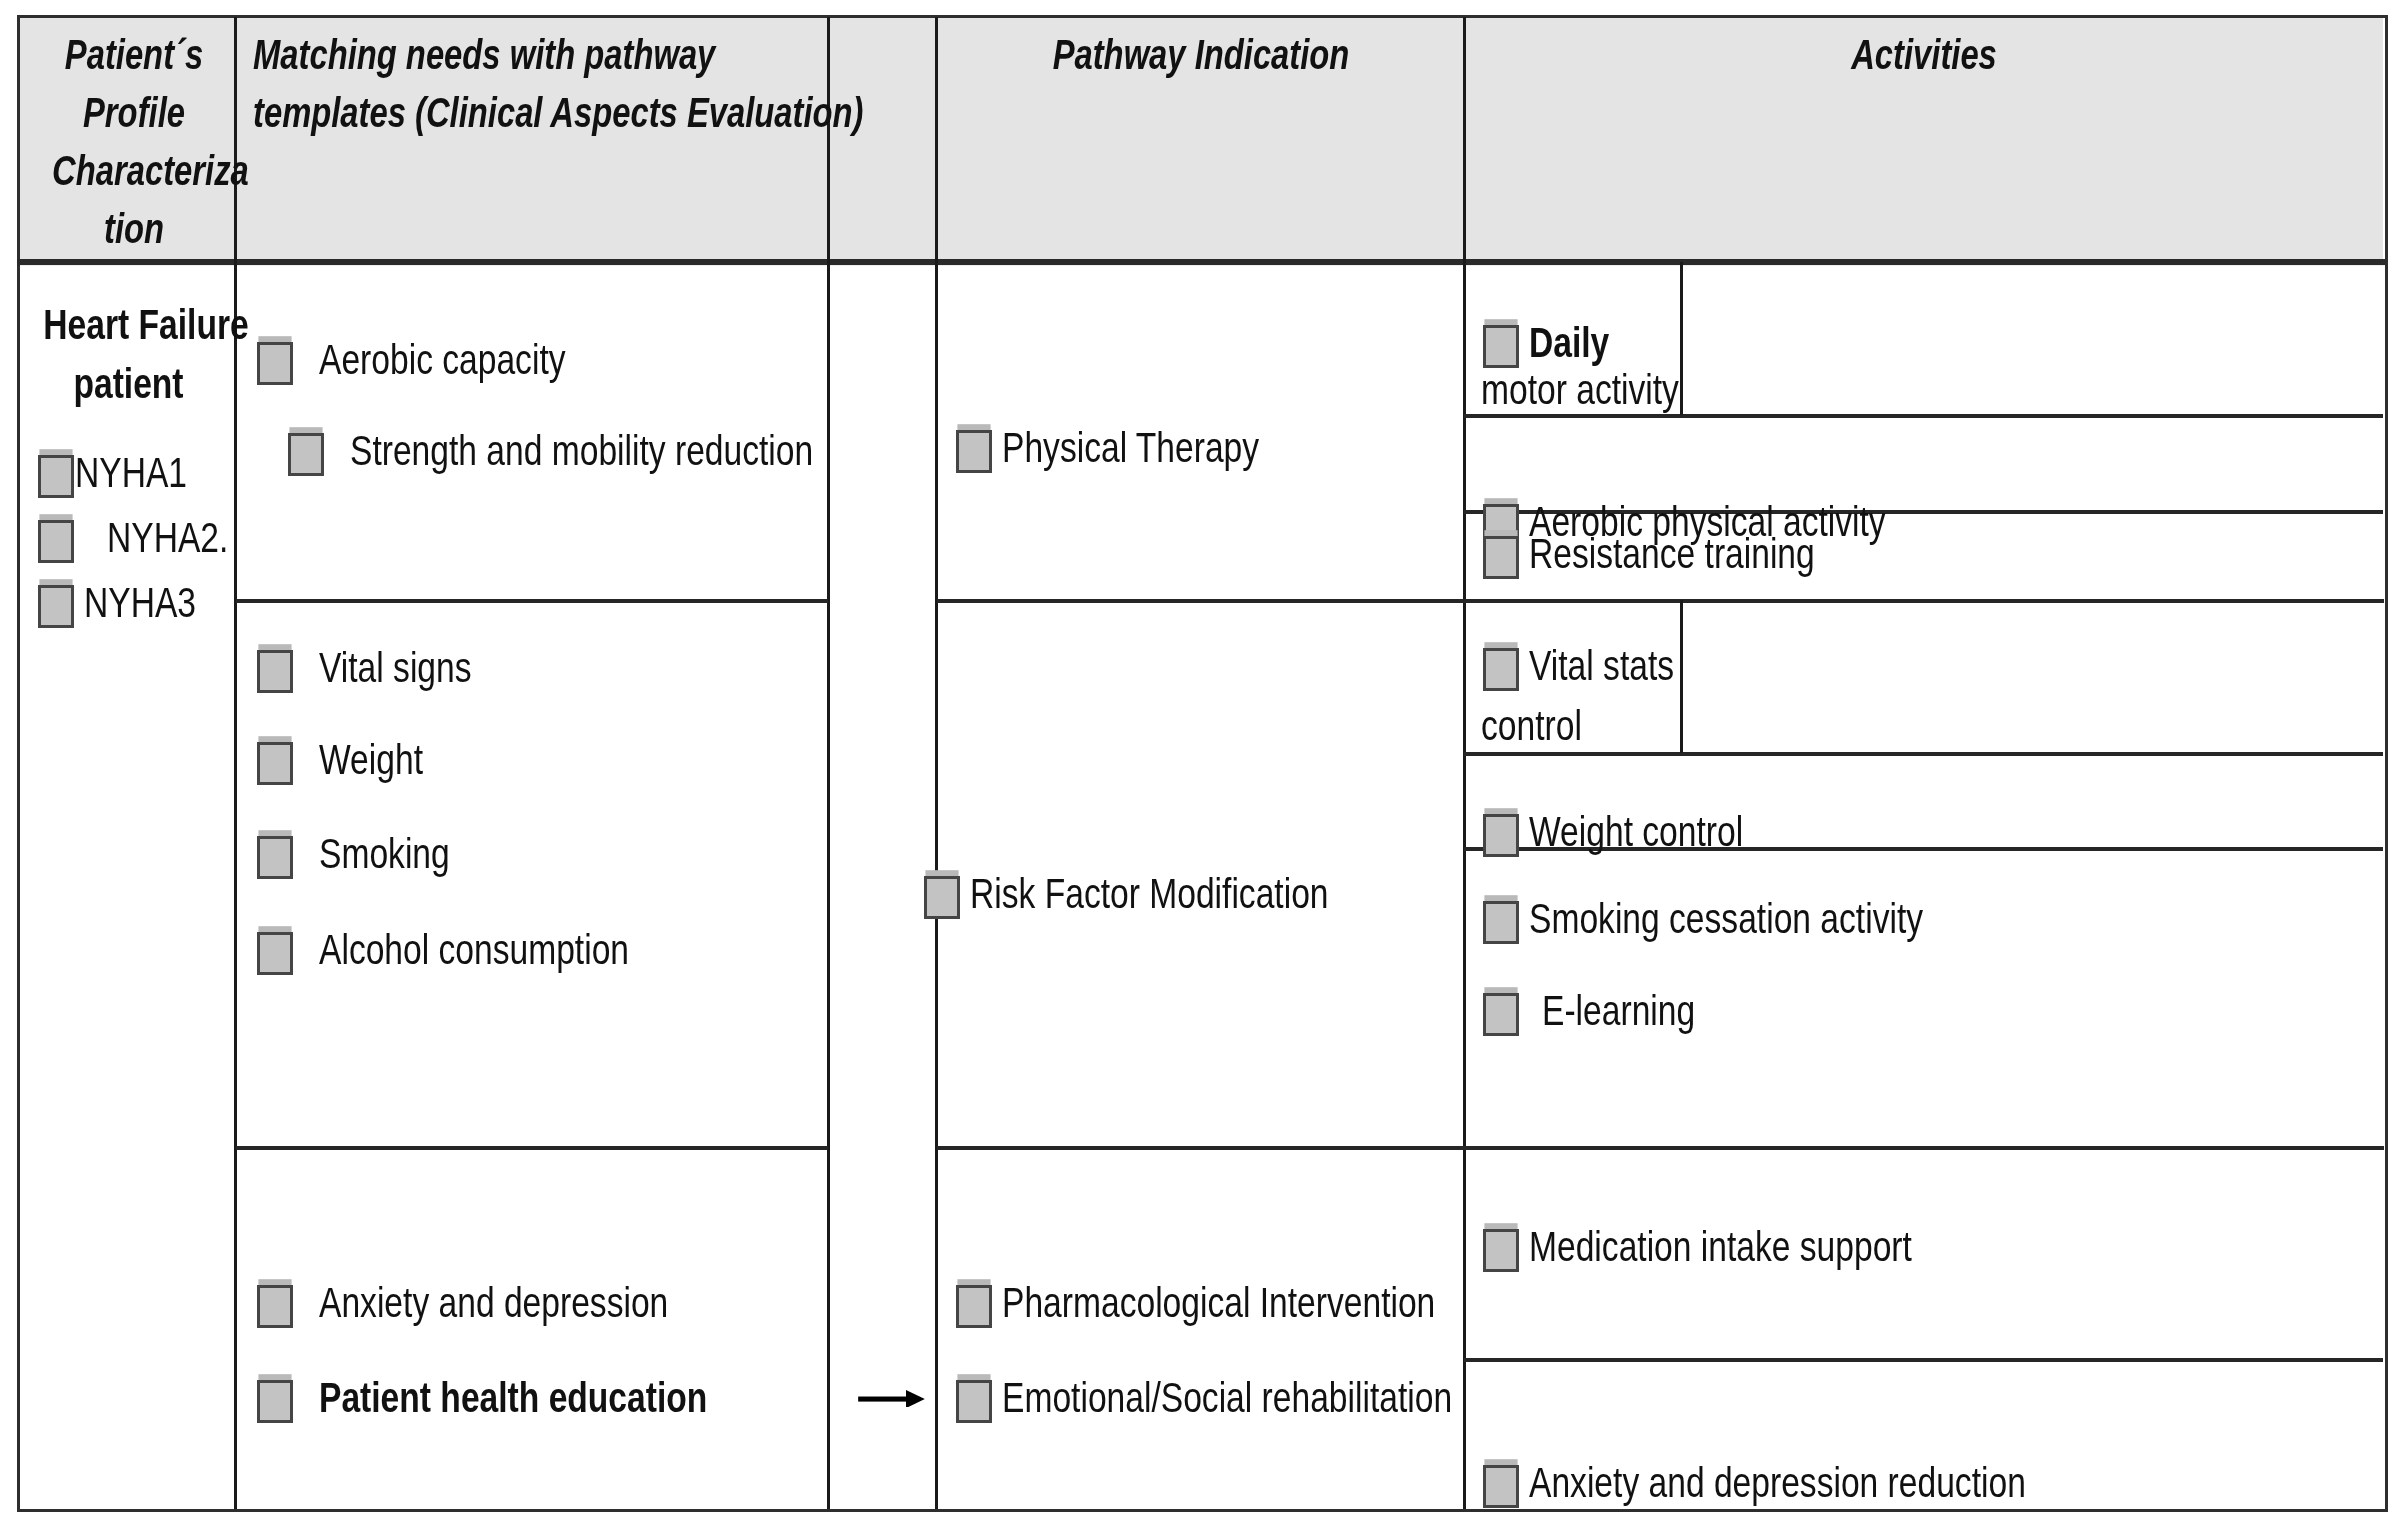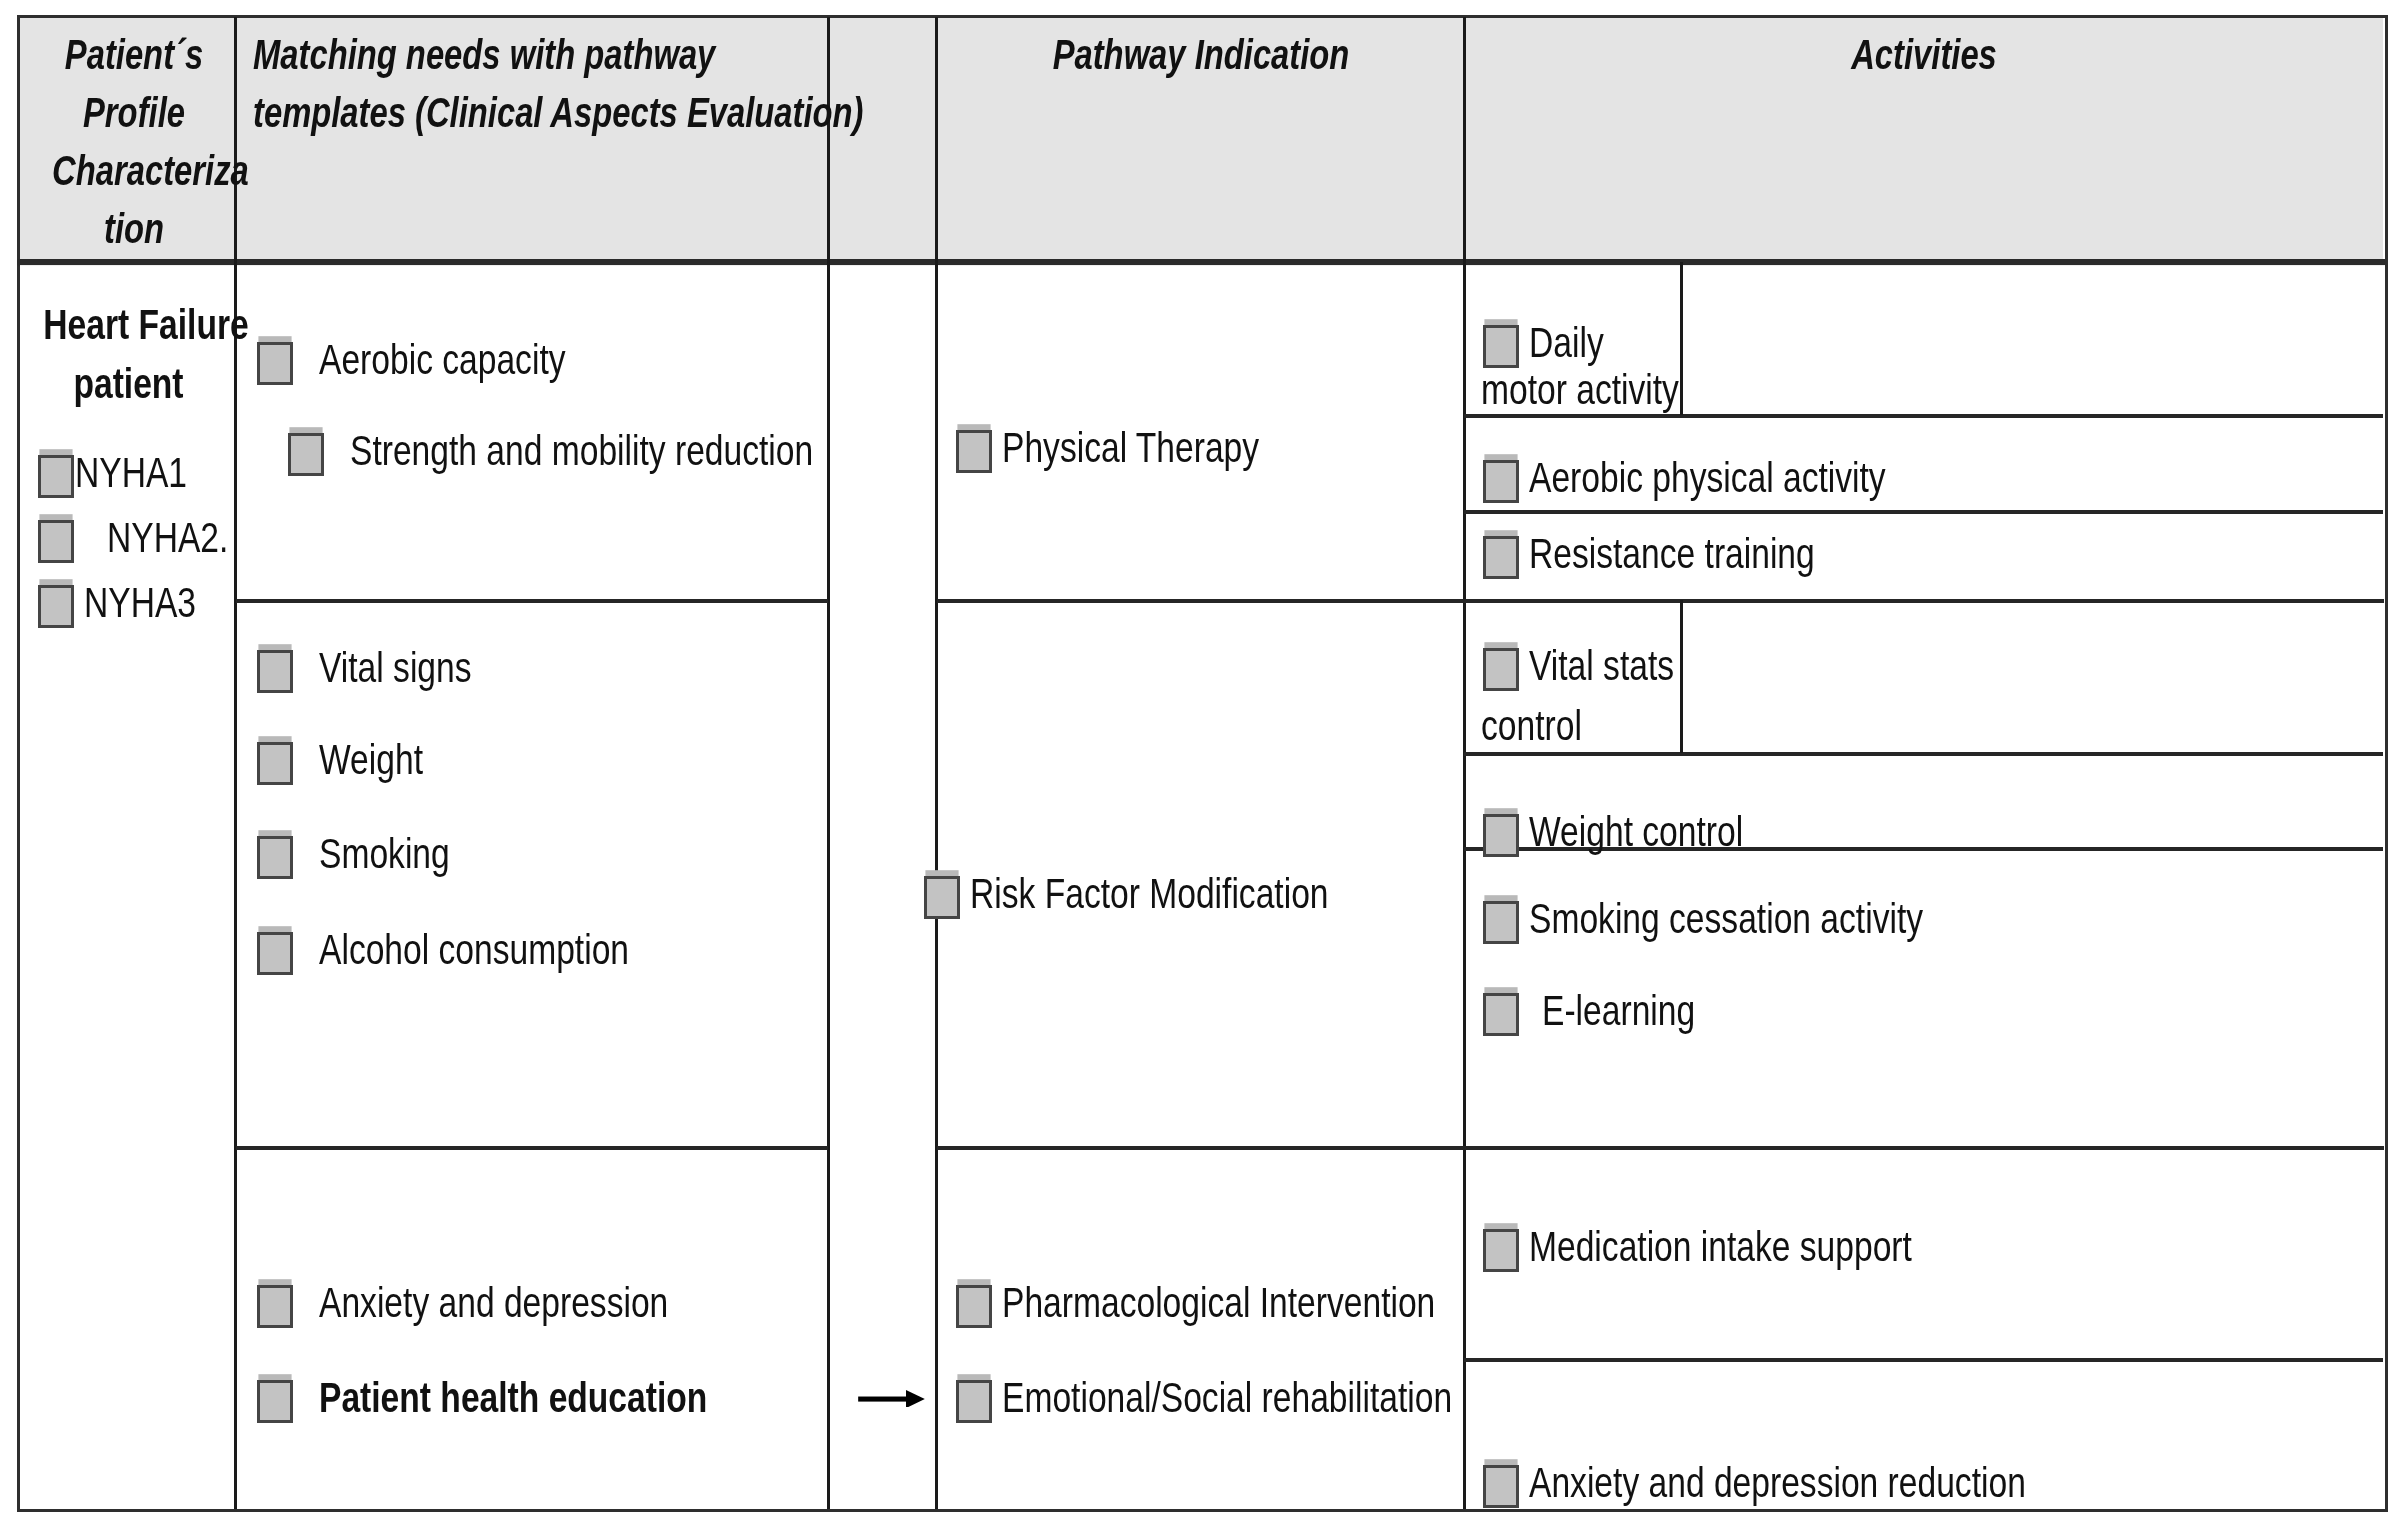--- a/index.html
+++ b/index.html
@@ -134,27 +134,27 @@
 </div>
 <div class="item" style="left:956px; top:1277px;">
   <span class="cb"></span>
   <span class="lbl" style="margin-left:10px;">Pharmacological Intervention</span>
 </div>
 <div class="item" style="left:956px; top:1372px;">
   <span class="cb"></span>
   <span class="lbl" style="margin-left:10px;">Emotional/Social rehabilitation</span>
 </div>
 
-<div class="item" style="left:1483px; top:302px;">
+<div class="item" style="left:1483px; top:302px;font-weight:bold;">
   <span class="cb"></span>
   <span class="lbl" style="margin-left:10px; margin-top:14.5px;">Daily</span>
 </div>
 <div class="txt" style="left:1481px; top:364px;">motor activity</div>
 
-<div class="item" style="left:1483px; top:437px;">
+<div class="item" style="left:1483px; top:481px;">
   <span class="cb"></span>
   <span class="lbl" style="margin-left:10px; margin-top:14.5px;">Aerobic physical activity</span>
 </div>
 <div class="item" style="left:1483px; top:528px;">
   <span class="cb"></span>
   <span class="lbl" style="margin-left:10px;">Resistance training</span>
 </div>
 
 <div class="item" style="left:1483px; top:640px;">
   <span class="cb"></span>

